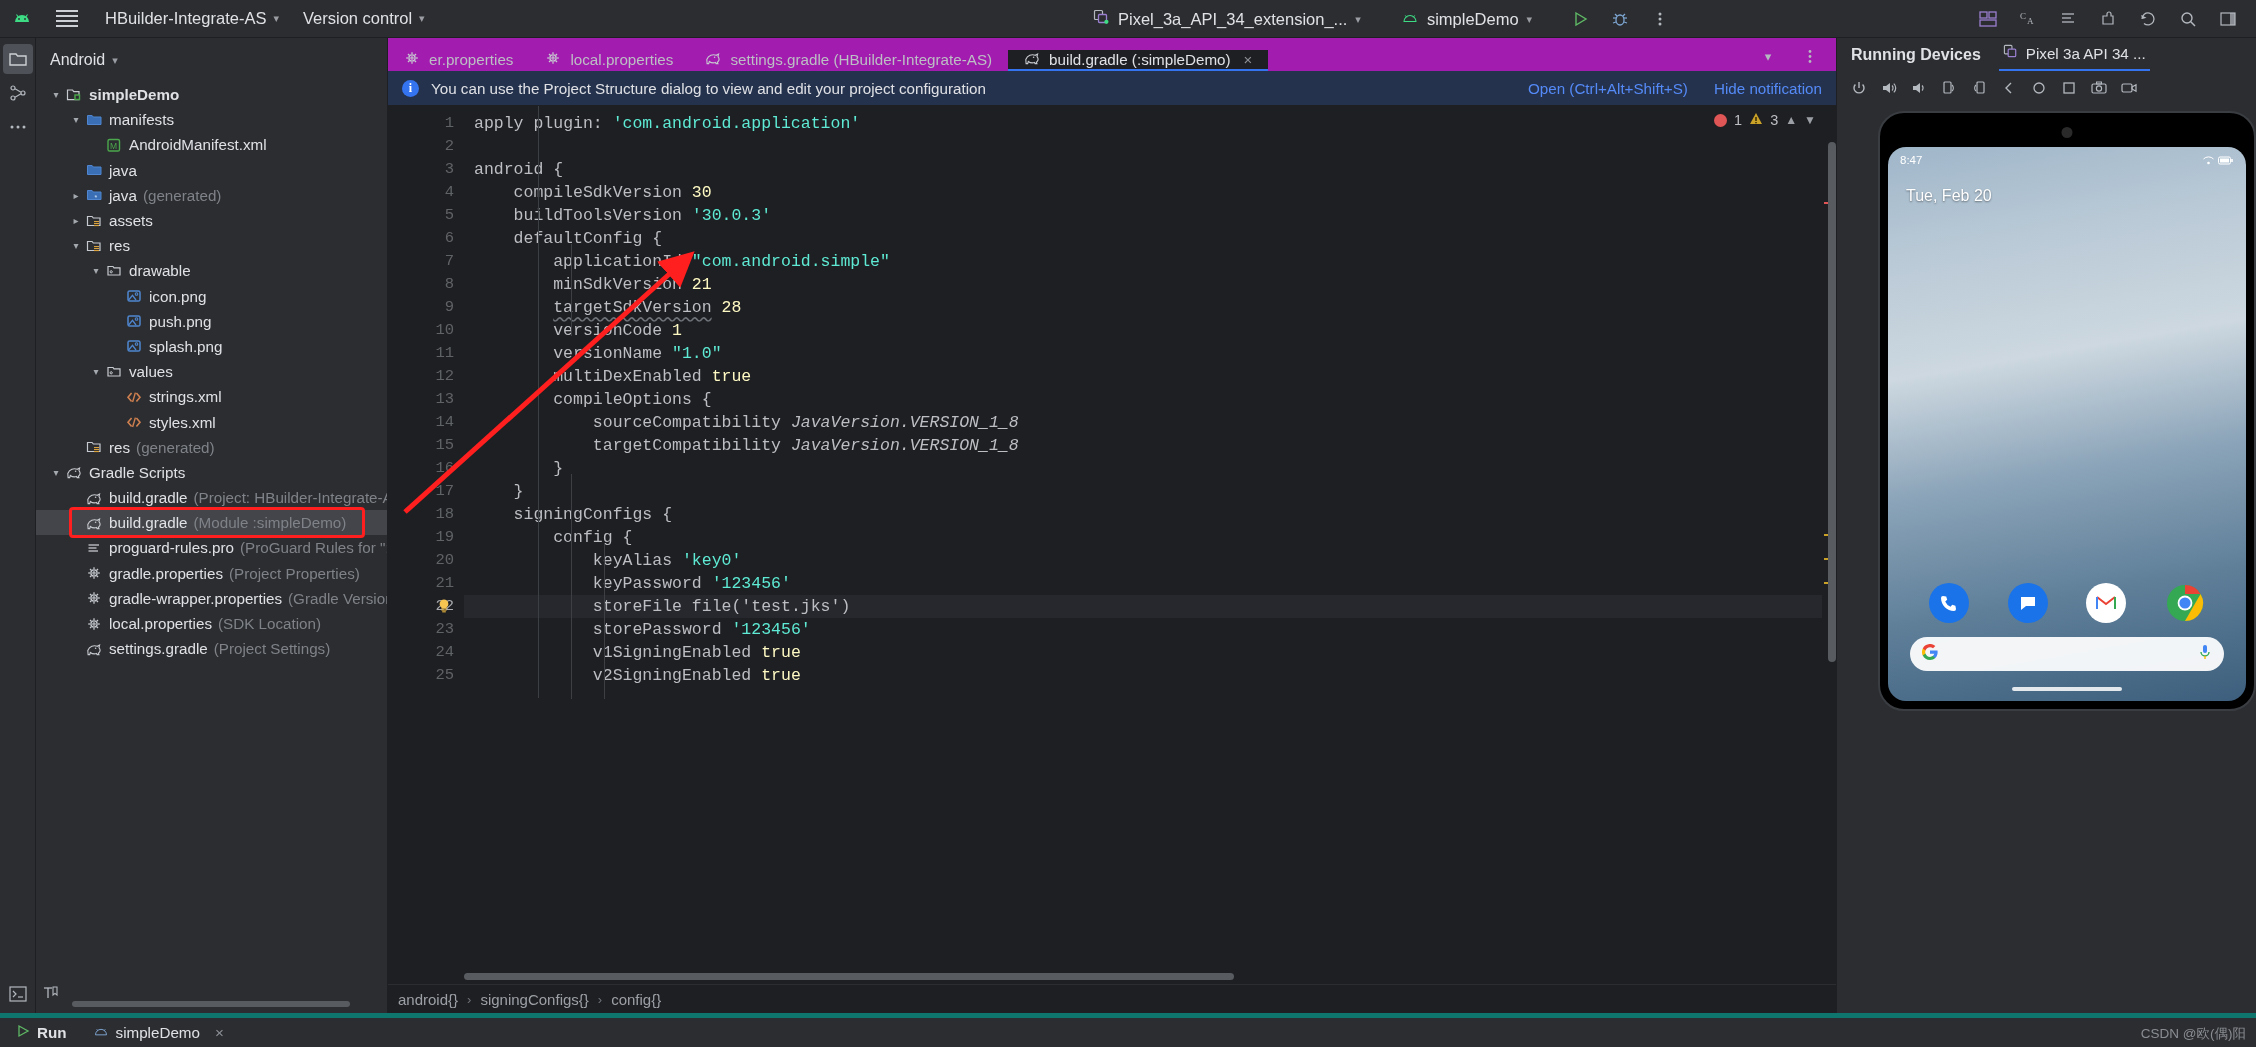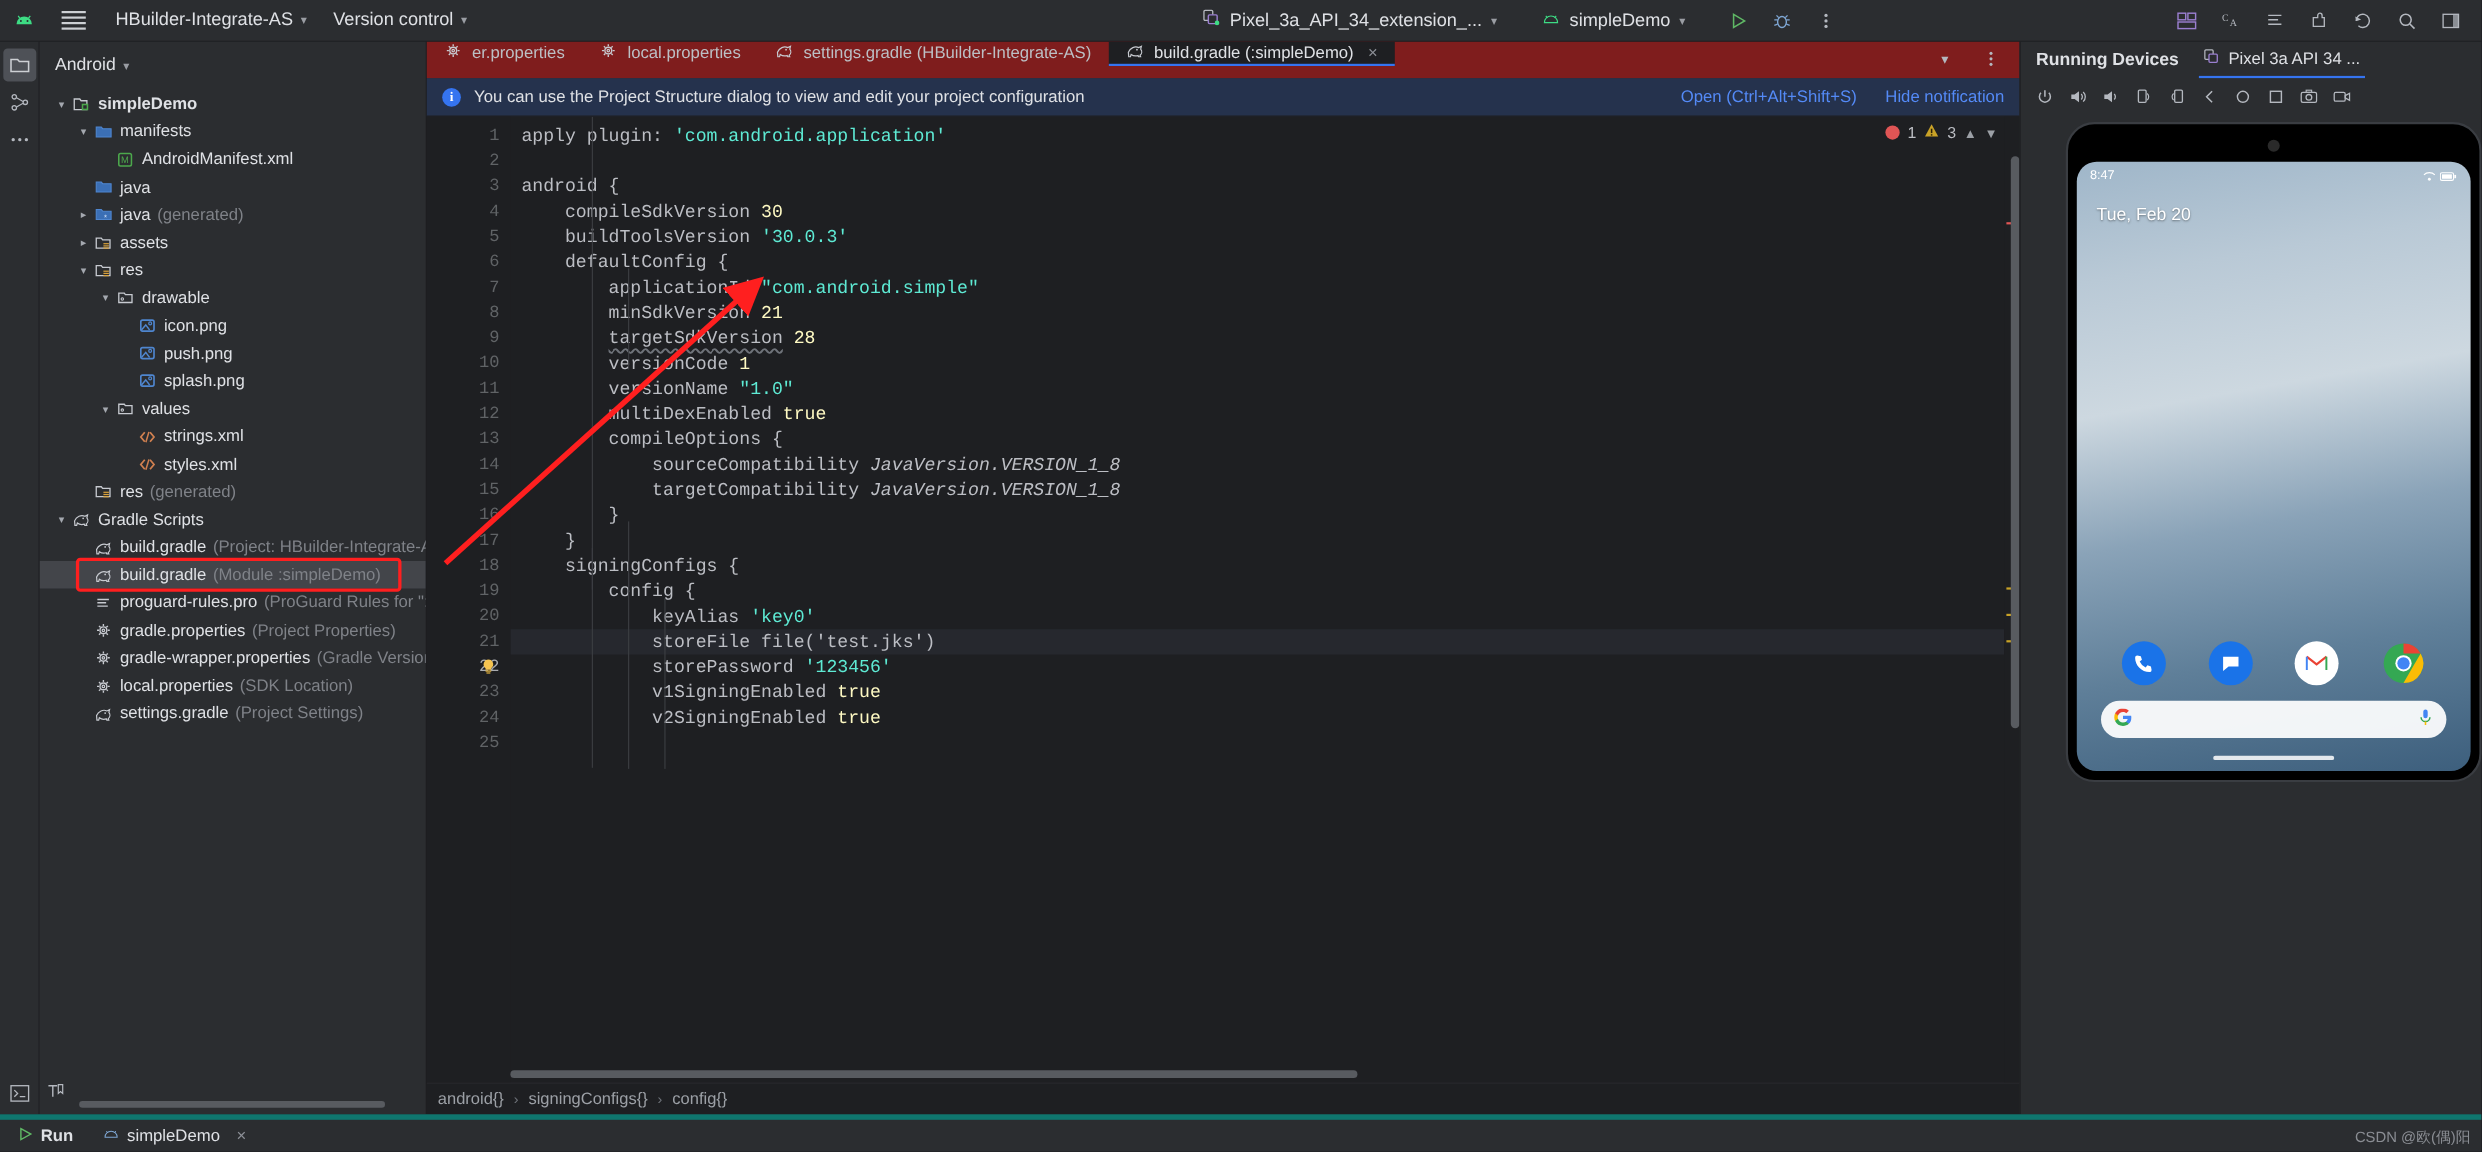--- a/index.html
+++ b/index.html
@@ -84,21 +84,21 @@
   
   .redbox {
     position: absolute; border: 3px solid #ff1f1f; border-radius: 4px;
     pointer-events: none;
   }
 
   
   .editorarea { flex: 1; display:flex; flex-direction: column; min-width:0; background:#1e1f22; position:relative; }
 
   .tabrow {
-    height: 33px; min-height:33px; background:#7f1d1d; display:flex; align-items:flex-start;
+    height: 33px; min-height:33px; background:#a21caf; display:flex; align-items:flex-end;
     position:relative; overflow:hidden;
   }
   .etab {
     display:flex; align-items:center; gap:8px; padding: 0 16px;
     font-size: 15.2px; color:#bcbfc4; white-space:nowrap; cursor:pointer;
     border-bottom: 2px solid transparent;
   }
   .etab.active { background:#1e1f22; color:#dfe1e5; border-bottom: 2px solid #3574f0; }
   .etab .xclose { color:#8d9097; font-size: 15px; margin-left: 5px; }
   .tabrow-right { margin-left:auto; display:flex; align-items:center; gap:2px; padding-right:6px; }
@@ -800,20 +800,21 @@
             <div class="cline"><span class="ident">&nbsp;&nbsp;&nbsp;&nbsp;&nbsp;&nbsp;&nbsp;&nbsp;</span><span class="ident">versionName</span><span class="ident">&nbsp;</span><span class="str">"1.0"</span></div>
             <div class="cline"><span class="ident">&nbsp;&nbsp;&nbsp;&nbsp;&nbsp;&nbsp;&nbsp;&nbsp;</span><span class="ident">multiDexEnabled</span><span class="ident">&nbsp;</span><span class="kw">true</span></div>
             <div class="cline"><span class="ident">&nbsp;&nbsp;&nbsp;&nbsp;&nbsp;&nbsp;&nbsp;&nbsp;</span><span class="ident">compileOptions</span><span class="ident">&nbsp;</span><span class="ident">{</span></div>
             <div class="cline"><span class="ident">&nbsp;&nbsp;&nbsp;&nbsp;&nbsp;&nbsp;&nbsp;&nbsp;&nbsp;&nbsp;&nbsp;&nbsp;</span><span class="ident">sourceCompatibility</span><span class="ident">&nbsp;</span><span class="italic" style="font-style:italic">JavaVersion.VERSION_1_8</span></div>
             <div class="cline"><span class="ident">&nbsp;&nbsp;&nbsp;&nbsp;&nbsp;&nbsp;&nbsp;&nbsp;&nbsp;&nbsp;&nbsp;&nbsp;</span><span class="ident">targetCompatibility</span><span class="ident">&nbsp;</span><span class="italic" style="font-style:italic">JavaVersion.VERSION_1_8</span></div>
             <div class="cline"><span class="ident">&nbsp;&nbsp;&nbsp;&nbsp;&nbsp;&nbsp;&nbsp;&nbsp;</span><span class="ident">}</span></div>
             <div class="cline"><span class="ident">&nbsp;&nbsp;&nbsp;&nbsp;</span><span class="ident">}</span></div>
             <div class="cline"><span class="ident">&nbsp;&nbsp;&nbsp;&nbsp;</span><span class="ident">signingConfigs</span><span class="ident">&nbsp;</span><span class="ident">{</span></div>
             <div class="cline"><span class="ident">&nbsp;&nbsp;&nbsp;&nbsp;&nbsp;&nbsp;&nbsp;&nbsp;</span><span class="ident">config</span><span class="ident">&nbsp;</span><span class="ident">{</span></div>
             <div class="cline"><span class="ident">&nbsp;&nbsp;&nbsp;&nbsp;&nbsp;&nbsp;&nbsp;&nbsp;&nbsp;&nbsp;&nbsp;&nbsp;</span><span class="ident">keyAlias</span><span class="ident">&nbsp;</span><span class="str">'key0'</span></div>
+            <div class="cline"><span class="ident">&nbsp;&nbsp;&nbsp;&nbsp;&nbsp;&nbsp;&nbsp;&nbsp;&nbsp;&nbsp;&nbsp;&nbsp;</span><span class="ident">keyPassword</span><span class="ident">&nbsp;</span><span class="str">'123456'</span></div>
             <div class="cline hl"><span class="ident">&nbsp;&nbsp;&nbsp;&nbsp;&nbsp;&nbsp;&nbsp;&nbsp;&nbsp;&nbsp;&nbsp;&nbsp;</span><span class="ident">storeFile</span><span class="ident">&nbsp;</span><span class="ident">file('test.jks')</span></div>
             <div class="cline"><span class="ident">&nbsp;&nbsp;&nbsp;&nbsp;&nbsp;&nbsp;&nbsp;&nbsp;&nbsp;&nbsp;&nbsp;&nbsp;</span><span class="ident">storePassword</span><span class="ident">&nbsp;</span><span class="str">'123456'</span></div>
             <div class="cline"><span class="ident">&nbsp;&nbsp;&nbsp;&nbsp;&nbsp;&nbsp;&nbsp;&nbsp;&nbsp;&nbsp;&nbsp;&nbsp;</span><span class="ident">v1SigningEnabled</span><span class="ident">&nbsp;</span><span class="kw">true</span></div>
             <div class="cline"><span class="ident">&nbsp;&nbsp;&nbsp;&nbsp;&nbsp;&nbsp;&nbsp;&nbsp;&nbsp;&nbsp;&nbsp;&nbsp;</span><span class="ident">v2SigningEnabled</span><span class="ident">&nbsp;</span><span class="kw">true</span></div>
           </div>
         <div class="inspect">
           <div class="insp-mark" style="top:96px; background:#e05555;"></div>
           <div class="insp-mark" style="top:428px; background:#c9a227;"></div>
           <div class="insp-mark" style="top:452px; background:#c9a227;"></div>
           <div class="insp-mark" style="top:476px; background:#c9a227;"></div>

